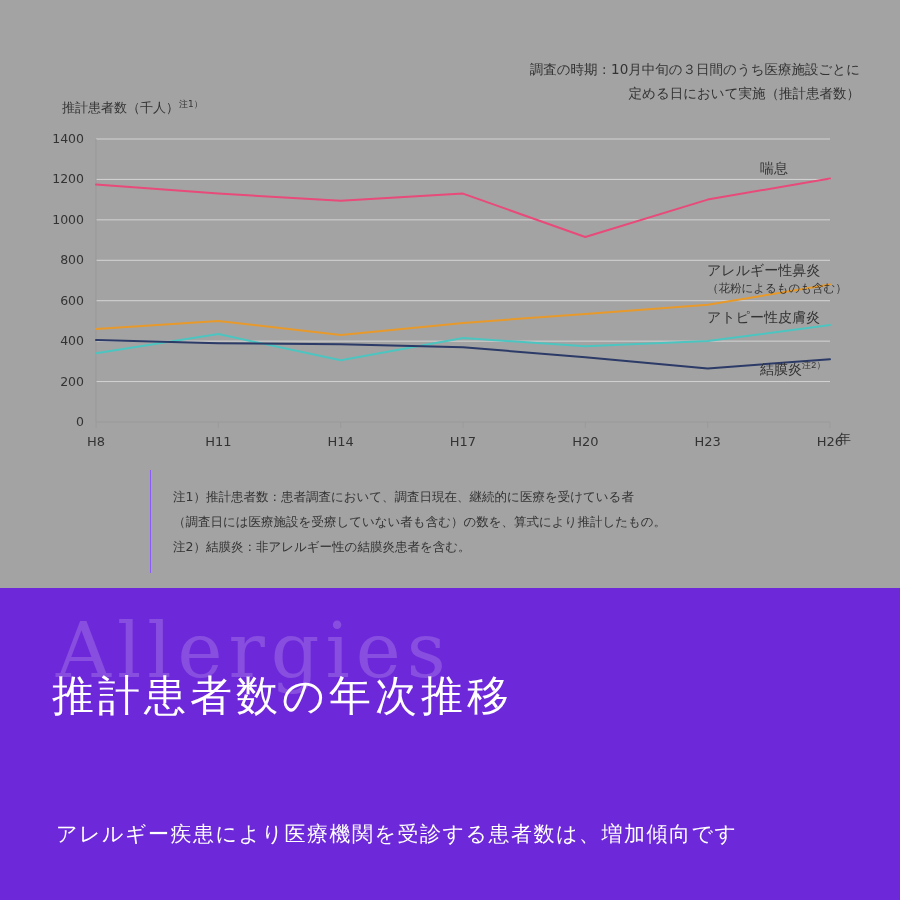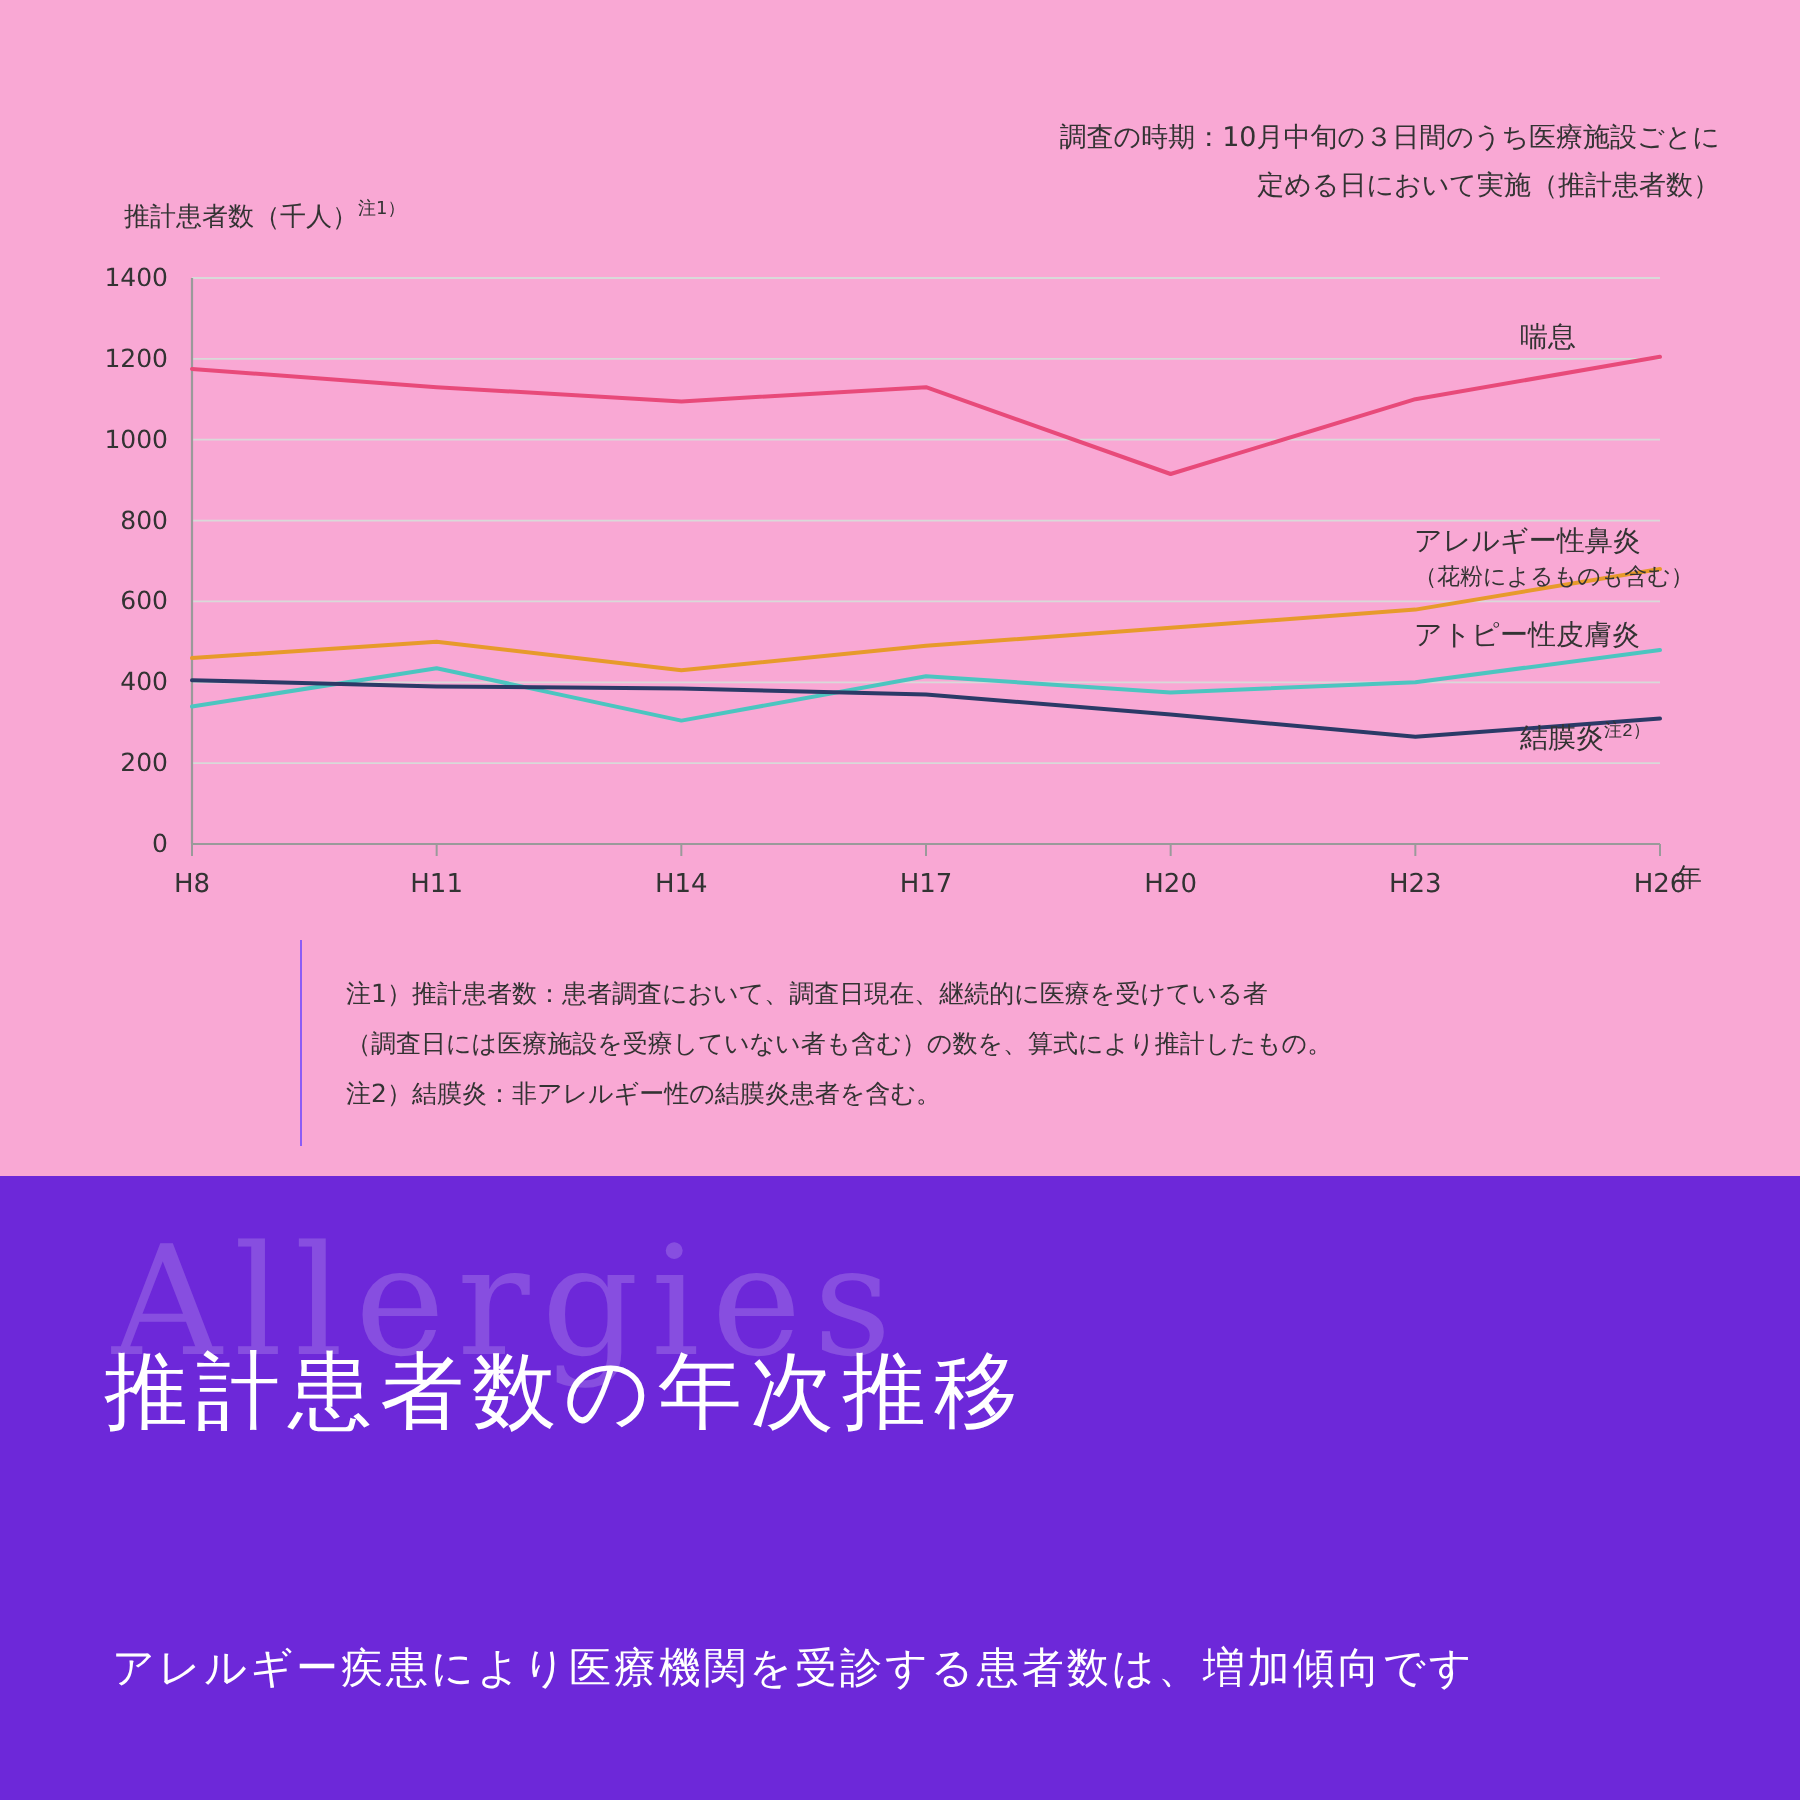--- a/index.html
+++ b/index.html
@@ -6,21 +6,21 @@
   body{
     width:900px;height:900px;
     background:#ffffff;
     font-family:"Liberation Sans","DejaVu Sans",sans-serif;
     color:#333;
     overflow:hidden;
   }
   .page{position:relative;width:900px;height:900px;}
 
   
-  .chart-section{position:relative;width:900px;height:588px;background:#f9a8d4;}
+  .chart-section{position:relative;width:900px;height:588px;background:#a3a3a3;}
 
   .survey-note{
     position:absolute;right:40px;top:58px;
     width:420px;text-align:right;
     font-size:13.5px;color:#333;line-height:1.75;
     font-family:"DejaVu Sans","Liberation Sans",sans-serif;
   }
   .survey-note div{white-space:nowrap;}
 
   .y-axis-title{

